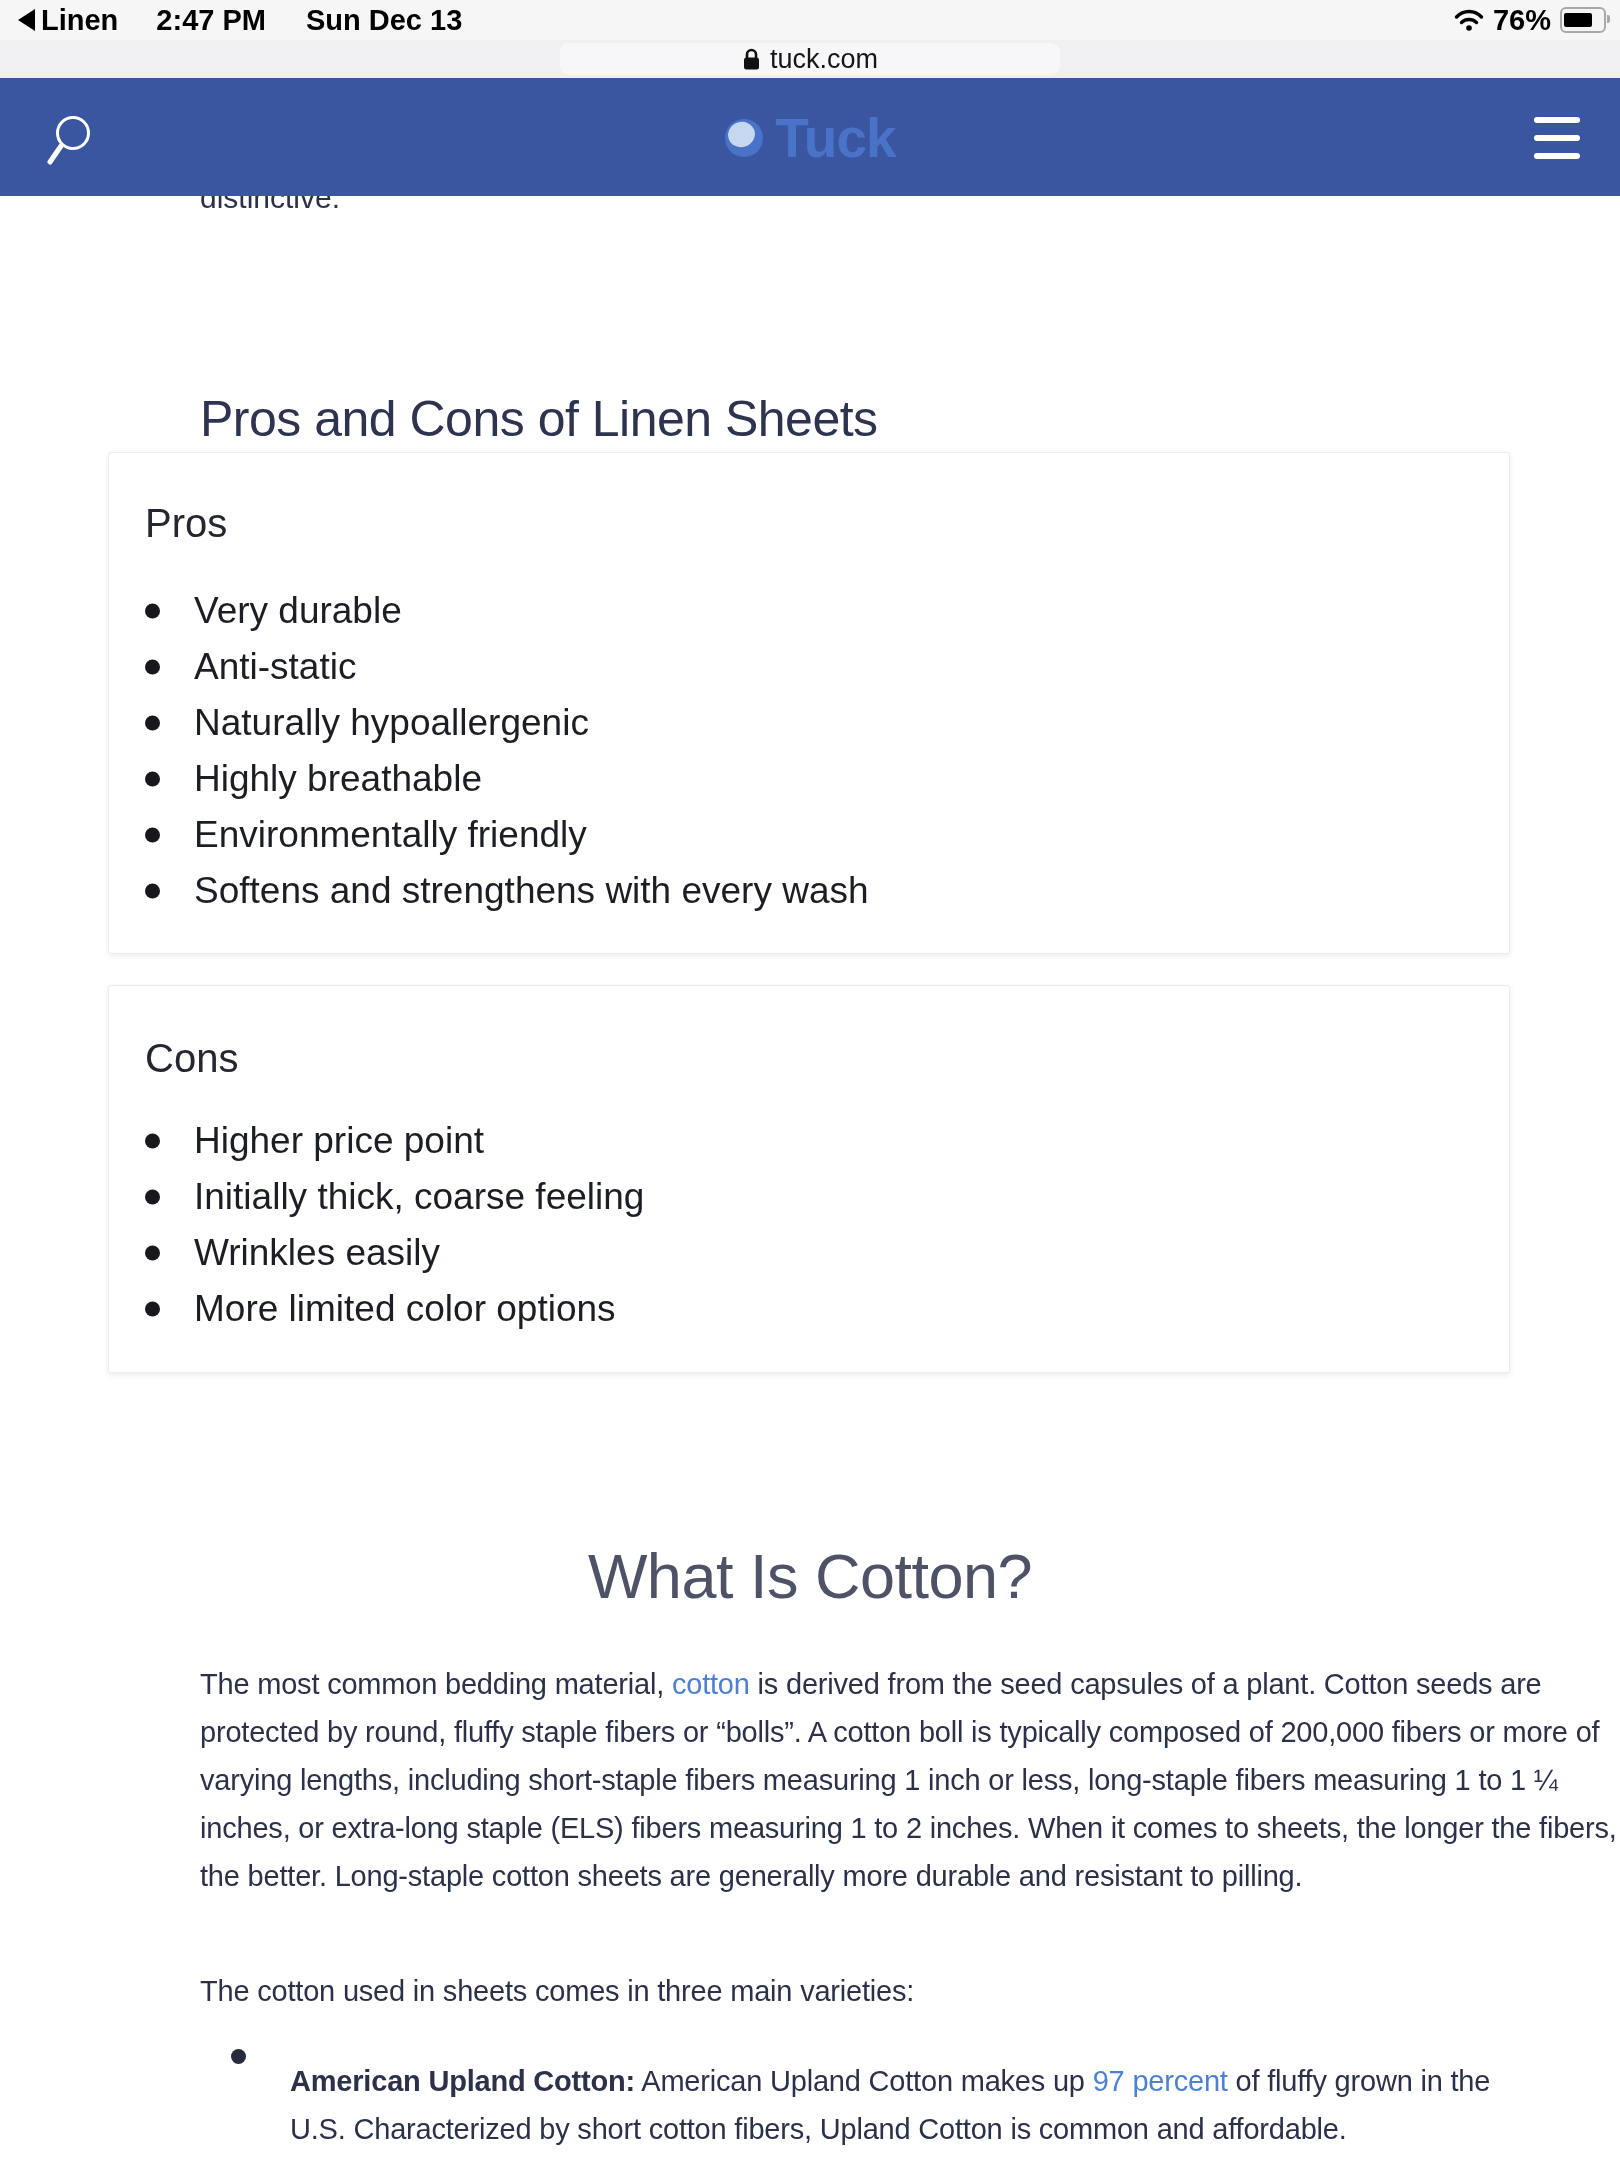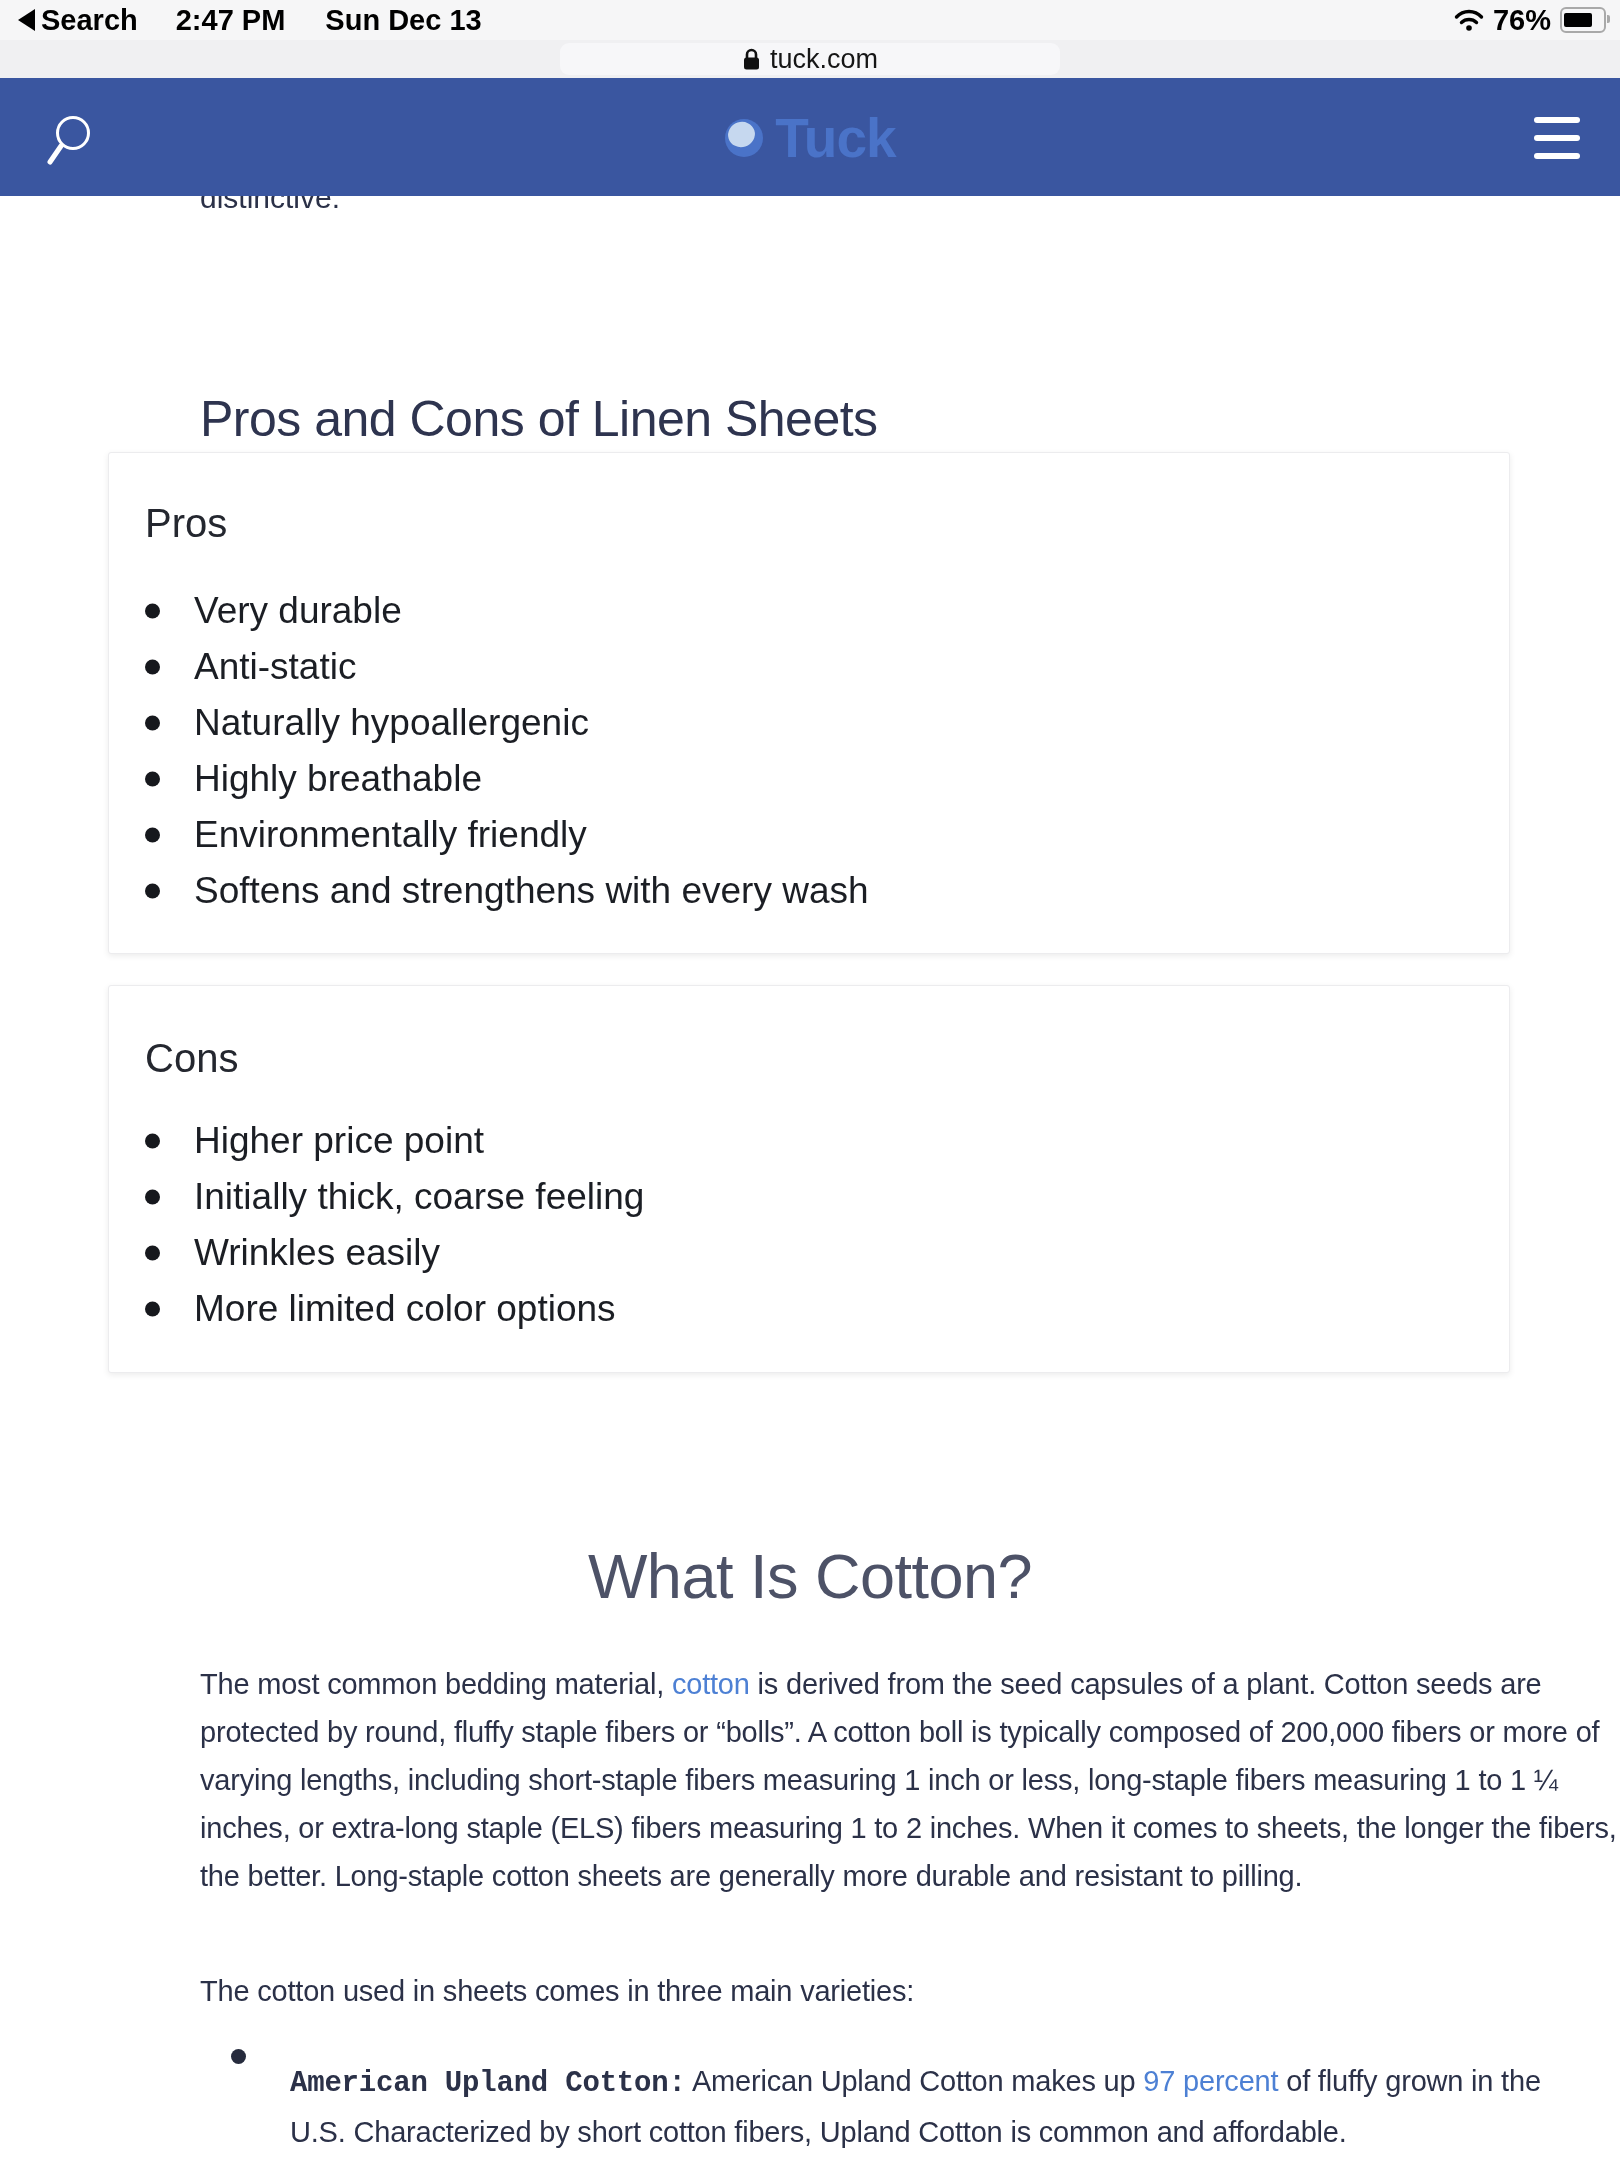--- a/index.html
+++ b/index.html
@@ -52,21 +52,21 @@
 
   .cotton-heading{position:absolute;left:0;top:1498px;width:1620px;text-align:center;
     font-size:63px;font-weight:400;color:#4d5267;letter-spacing:-0.5px;}
 
   .body-copy{font-size:29px;line-height:48px;color:#2b3148;letter-spacing:-0.2px;}
   .intro-paragraph{position:absolute;left:200px;top:1631px;width:1432px;}
   .varieties-intro{position:absolute;left:200px;top:1938px;width:1432px;}
   .variety-item{position:absolute;left:290px;top:2028px;width:1252px;}
   .variety-bullet{position:absolute;left:231px;top:2049px;width:15px;height:15px;border-radius:50%;background:#262b3d;}
   .inline-link{color:#4d80d4;text-decoration:none;cursor:pointer;}
-  .bold-lead{font-weight:700;font-family:Liberation Mono, monospace;}
+  .bold-lead{font-weight:700;}
 </style>
 </head>
 <body>
 
 <div class="screen">
 
   <div class="page-content">
 
     <div class="clipped-text">distinctive.</div>
 
@@ -102,21 +102,21 @@
 
     <span class="variety-bullet"></span>
     <p class="body-copy variety-item"><span class="bold-lead">American Upland Cotton:</span><span> American Upland Cotton makes up </span><a class="inline-link" href="#">97 percent</a><span> of fluffy grown in the U.S. Characterized by short cotton fibers, Upland Cotton is common and affordable.</span></p>
 
   </div>
 
   <div class="status-bar">
     <div class="sb-left">
       <div class="sb-back">
         <span class="sb-back-tri"></span>
-        <span>Search</span>
+        <span>Linen</span>
       </div>
       <span class="sb-time">2:47 PM</span>
       <span class="sb-date">Sun Dec 13</span>
     </div>
     <div class="sb-right">
       <svg width="30" height="22" viewBox="0 0 30 22">
         <path d="M2.5 8 A17 17 0 0 1 27.5 8" stroke="#000" stroke-width="3.4" fill="none" stroke-linecap="round"></path>
         <path d="M7.5 13.5 A11 11 0 0 1 22.5 13.5" stroke="#000" stroke-width="3.4" fill="none" stroke-linecap="round"></path>
         <circle cx="15" cy="19" r="2.8" fill="#000"></circle>
       </svg>

